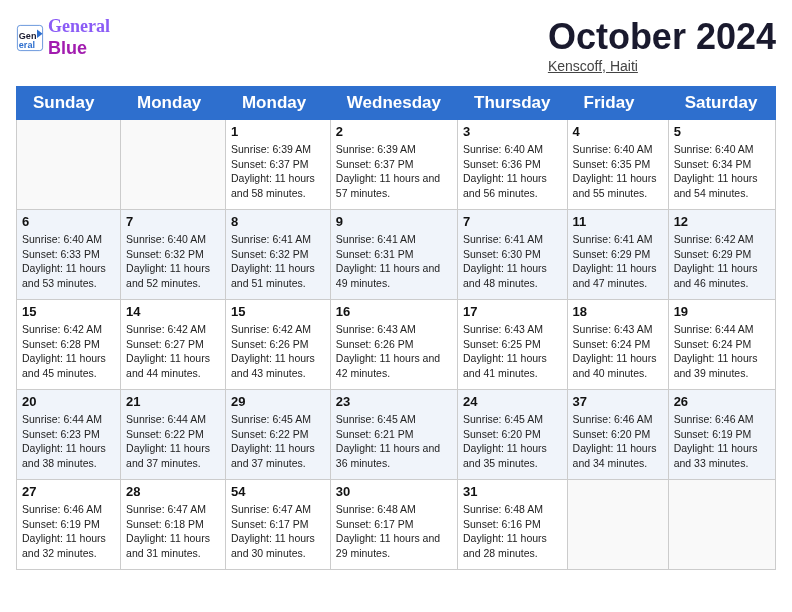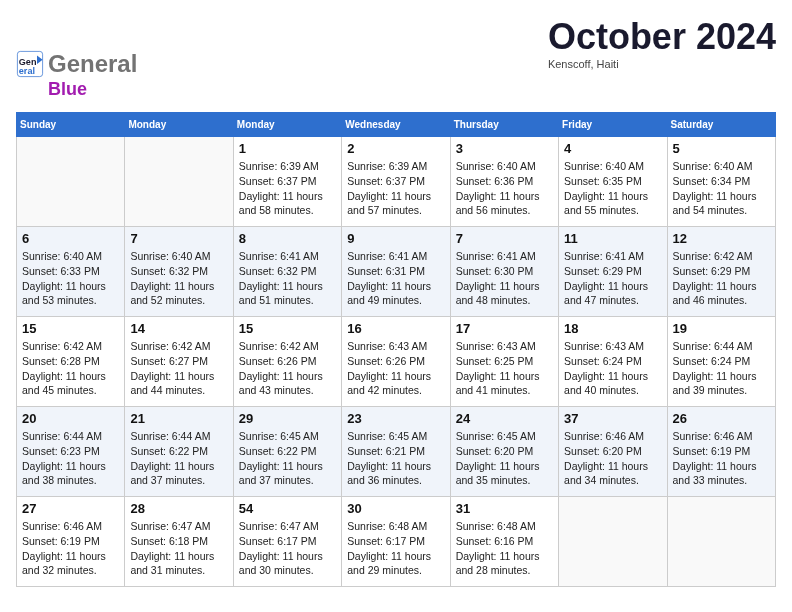--- a/index.html
+++ b/index.html
@@ -11,50 +11,51 @@
       padding: 16px;
     }
     .header {
       display: flex;
       justify-content: space-between;
       align-items: flex-start;
       margin-bottom: 12px;
     }
     .logo {
       display: flex;
-      margin-top: 34px;
+      align-items: center;
     }
     .logo-icon {
       width: 28px;
       height: 28px;
       margin-right: 4px;
     }
     .title-area {
       text-align: left;
     }
     .month-title {
       font-size: 36px;
       font-weight: bold;
       color: #1a1a2e;
     }
     .location {
-      font-size: 11px;
+      font-size: 14px;
       color: #444;
+      text-decoration: underline;
     }
     table {
       width: 100%;
       border-collapse: collapse;
       font-size: 11px;
     }
     th {
       background-color: #2e6fce;
       color: #fff;
-      padding: 6px 3px;
+      padding: 6px 16px;
       text-align: left;
-      font-size: 10px;
+      font-size: 17px;
       font-weight: bold;
       border: 1px solid #2e6fce;
     }
     td {
       border: 1px solid #ccc;
       vertical-align: top;
       padding: 4px 5px;
       height: 90px;
       width: 108px;
     }
@@ -84,21 +85,21 @@
 
 <div class="header">
   <div class="logo">
     <svg class="logo-icon" viewBox="0 0 40 40">
       <rect x="2" y="2" width="36" height="36" rx="4" fill="#fff" stroke="#2e6fce" stroke-width="1"></rect>
       <text x="4" y="22" font-size="13" font-weight="bold" fill="#1a1a2e">Gen</text>
       <text x="4" y="34" font-size="13" font-weight="bold" fill="#2e6fce">eral</text>
       <polygon points="30,8 38,14 30,20" fill="#2e6fce"></polygon>
     </svg>
     <div>
-      <div style="font-size:24px;font-weight:bold;color:#737373;line-height:1.2;">General</div>
+      <div style="font-size:18px;font-weight:bold;color:#8b5cf6;line-height:1.2;font-family:Liberation Serif, serif;">General</div>
       <div style="font-size:18px;font-weight:bold;color:#a21caf;line-height:1.2;">Blue</div>
     </div>
   </div>
   <div class="title-area">
     <div class="month-title">October 2024</div>
     <div class="location">Kenscoff, Haiti</div>
   </div>
 </div>
 
 <table>

